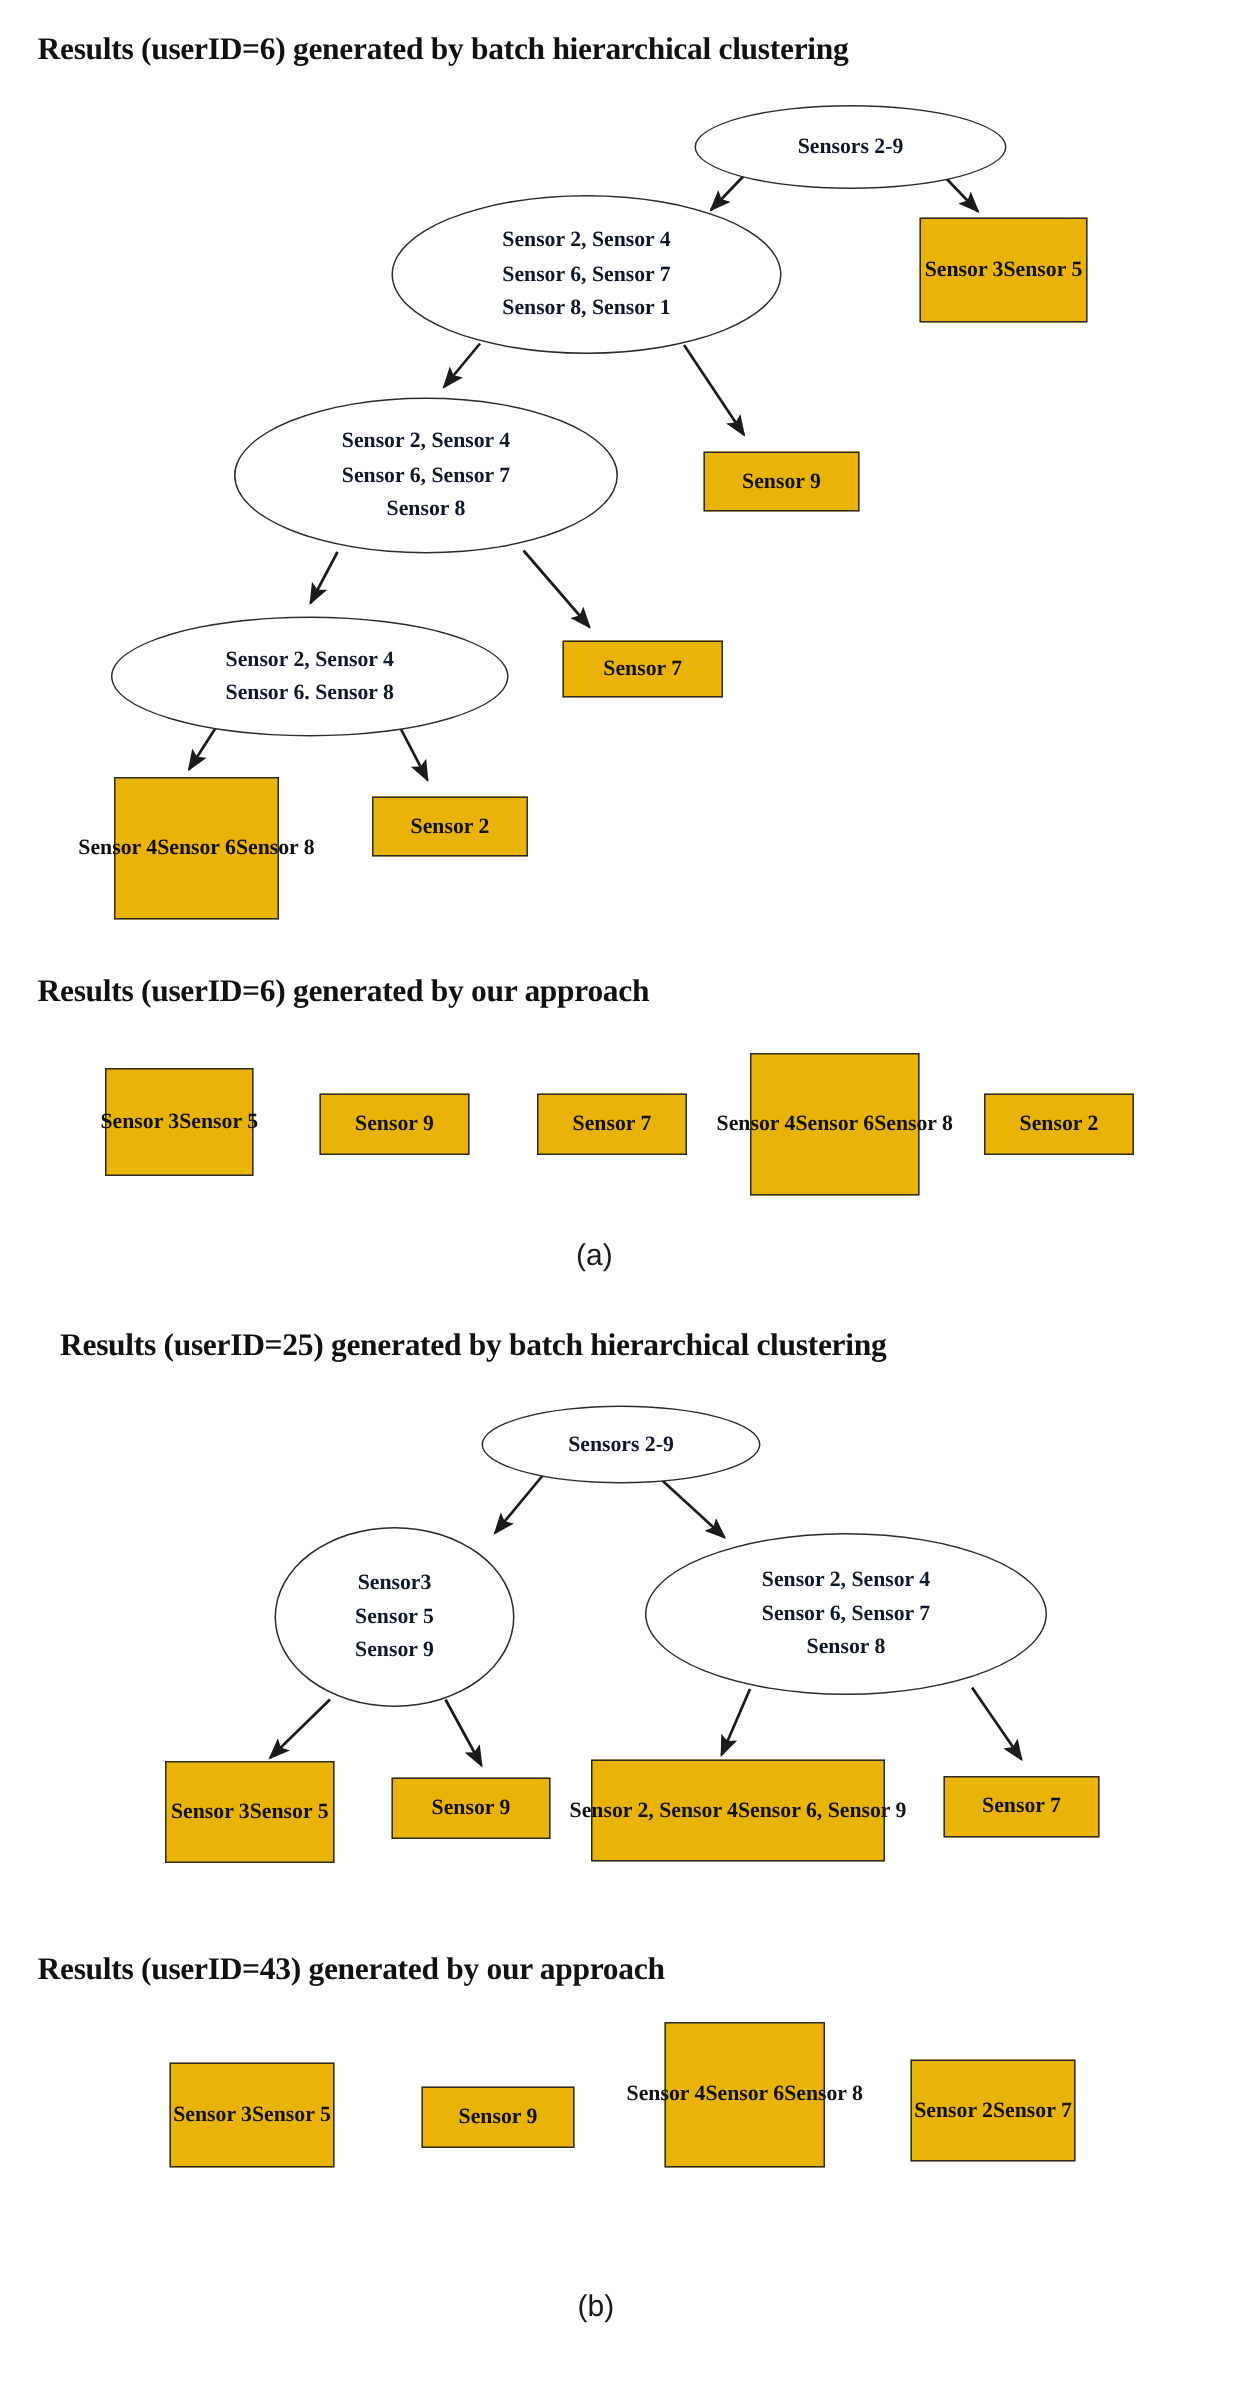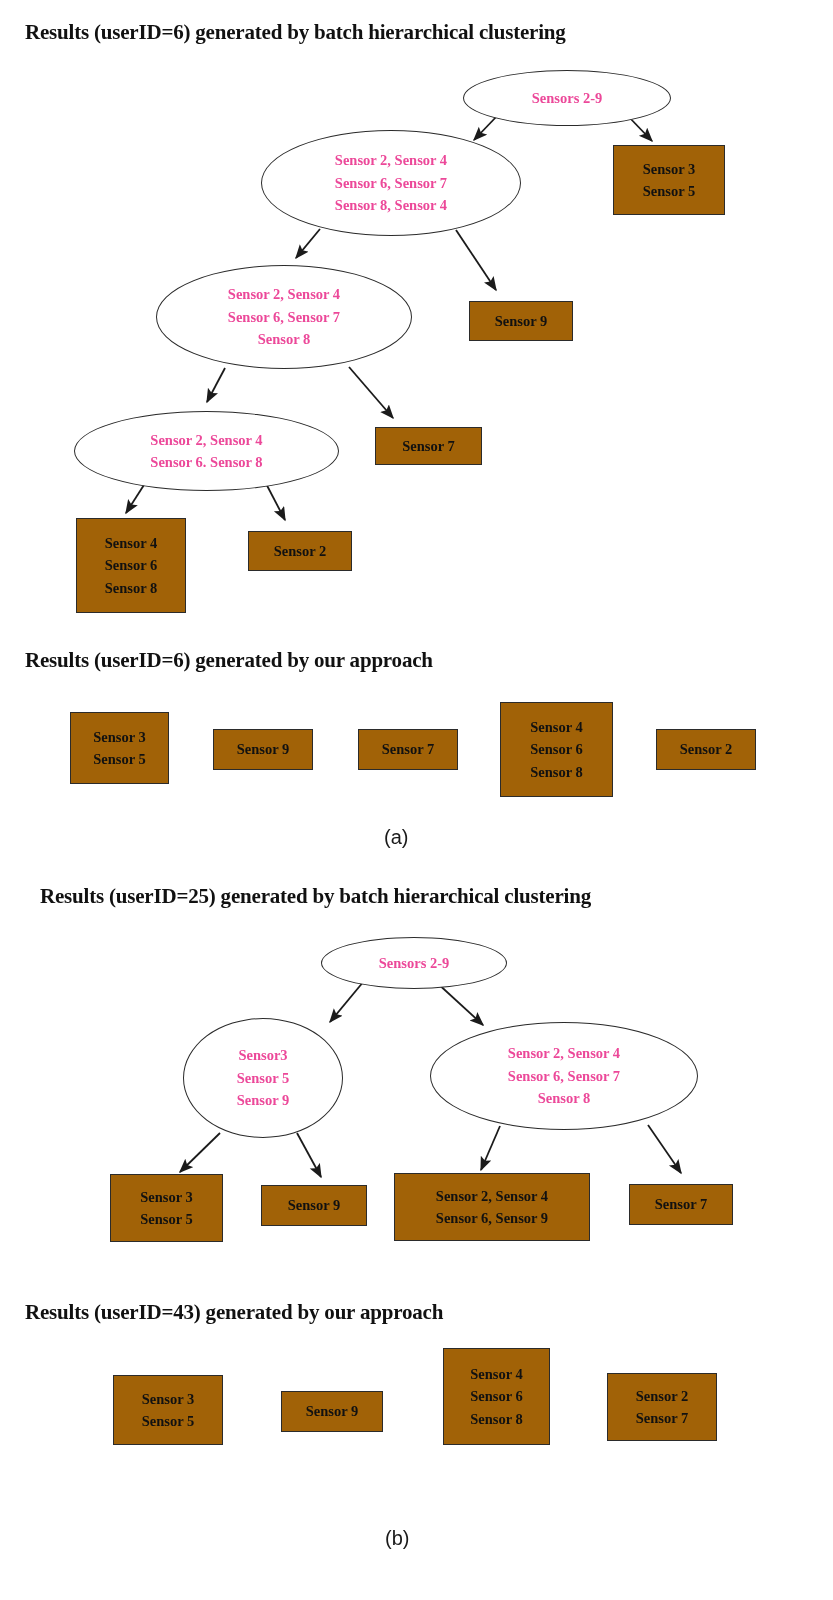--- a/index.html
+++ b/index.html
@@ -40,23 +40,23 @@
     font-size: 20px;
     color: #1a1a1a;
     white-space: nowrap;
   }
 
   
   .rect {
     position: absolute;
     box-sizing: border-box;
     border: 1.6px solid #2b2b2b;
-    background: #a16207;
+    background: #eab308;
     display: flex;
-    flex-direction: column;
+    flex-direction: row;
     align-items: center;
     justify-content: center;
     font-family: "Liberation Serif", "DejaVu Serif", serif;
     font-weight: bold;
     font-size: 14.5px;
     line-height: 1.55;
     color: #111;
     white-space: nowrap;
   }
   .rect .ln { display: block; }
@@ -69,21 +69,21 @@
     border-radius: 50%;
     background: #ffffff;
     display: flex;
     flex-direction: column;
     align-items: center;
     justify-content: center;
     font-family: "Liberation Serif", "DejaVu Serif", serif;
     font-weight: bold;
     font-size: 14.5px;
     line-height: 1.55;
-    color: #ec4899;
+    color: #0f172a;
     white-space: nowrap;
   }
   .ellipse .ln { display: block; }
 
   
   svg.arrows {
     position: absolute;
     left: 0;
     top: 0;
     width: 833px;
@@ -128,21 +128,21 @@
 
   <div class="heading" style="left:25px; top:20px;">Results (userID=6) generated by batch hierarchical clustering</div>
 
   <div class="ellipse" style="left:463px; top:70px; width:208px; height:56px;">
     <span class="ln">Sensors 2-9</span>
   </div>
 
   <div class="ellipse" style="left:261px; top:130px; width:260px; height:106px;">
     <span class="ln">Sensor 2, Sensor 4</span>
     <span class="ln">Sensor 6, Sensor 7</span>
-    <span class="ln">Sensor 8, Sensor 4</span>
+    <span class="ln">Sensor 8, Sensor 1</span>
   </div>
 
   <div class="rect" style="left:613px; top:145px; width:112px; height:70px;">
     <span class="ln">Sensor 3</span>
     <span class="ln">Sensor 5</span>
   </div>
 
   <div class="ellipse" style="left:156px; top:265px; width:256px; height:104px;">
     <span class="ln">Sensor 2, Sensor 4</span>
     <span class="ln">Sensor 6, Sensor 7</span>

